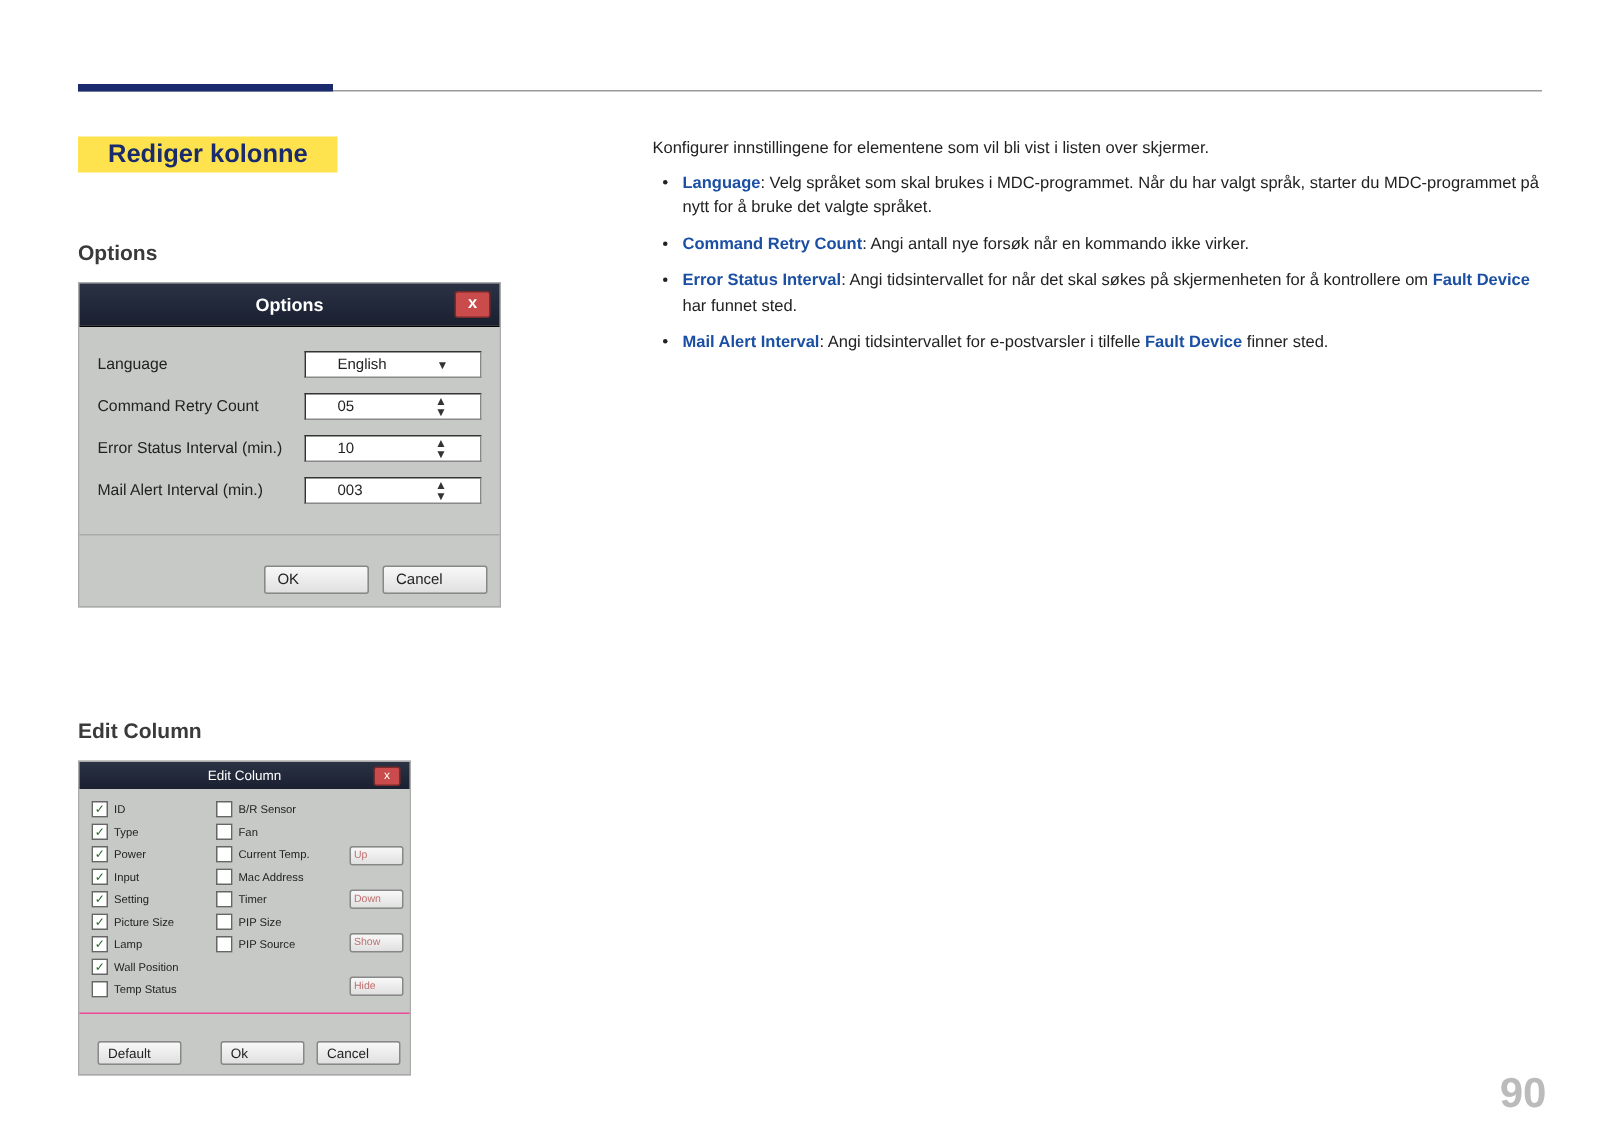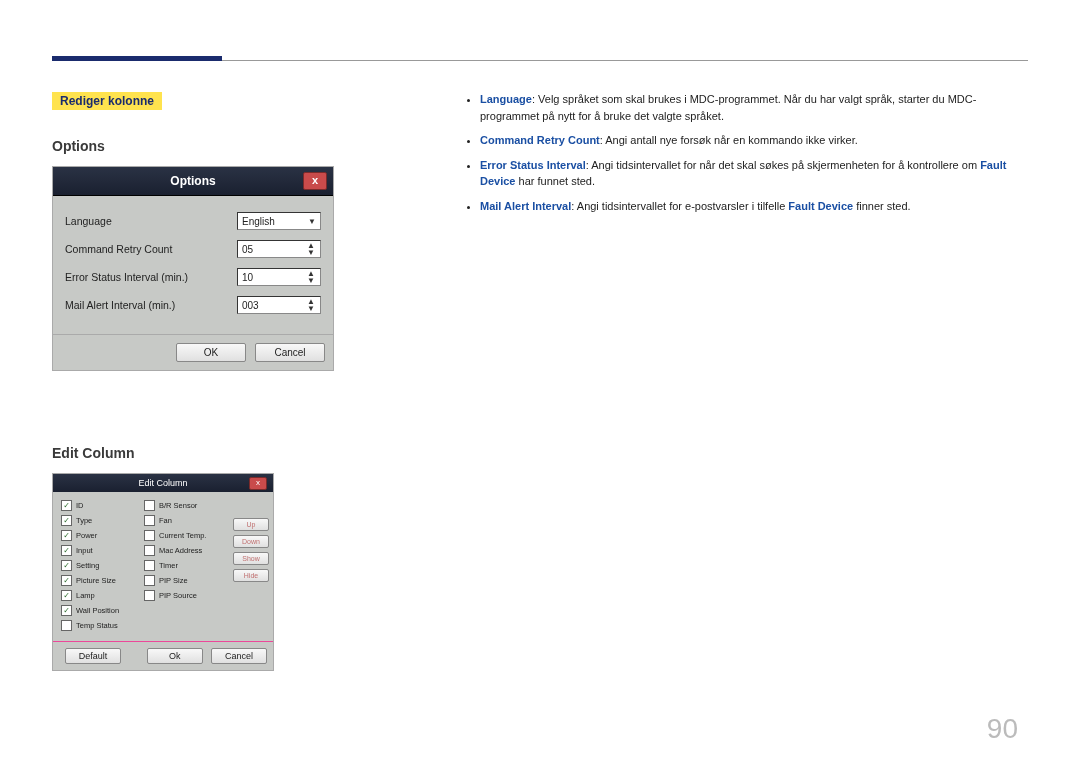--- a/index.html
+++ b/index.html
@@ -41,23 +41,23 @@
     flex: 1;
     font-size: 11px;
     line-height: 1.5;
     color: #222;
   }
   .section-tag {
     display: inline-block;
     background: #ffe34e;
     color: #1a2b6d;
     font-weight: bold;
-    font-size: 12px;
-    padding: 2px 8px;
-    margin-bottom: 18px;
+    font-size: 17px;
+    padding: 2px 20px;
+    margin-bottom: 35px;
   }
   .subhead {
     font-weight: bold;
     font-size: 14px;
     color: #3a3a3a;
     margin: 10px 0 12px 0;
   }
   .ui-screenshot {
     border: 1px solid #aaa;
     background: #c3c6c3;
@@ -98,21 +98,21 @@
     align-items: center;
     margin-bottom: 10px;
   }
   .opt-label { flex: 1; font-size: 10.5px; color: #222; }
   .opt-input {
     width: 74px;
     height: 16px;
     background: #fff;
     border: 1px inset #888;
     font-size: 10px;
-    padding: 0 4px;
+    padding: 0 21px;
     display: flex;
     align-items: center;
     justify-content: space-between;
   }
   .spin-arrows, .drop-arrow {
     display:inline-block;
     font-size:8px;
     color:#333;
     line-height:7px;
     text-align:center;
@@ -125,22 +125,23 @@
     text-align: right;
   }
   .btn {
     display:inline-block;
     min-width: 52px;
     padding: 3px 8px;
     font-size: 10px;
     background: linear-gradient(#f8f8f8,#e0e0e0);
     border: 1px solid #888;
     border-radius: 2px;
-    text-align: center;
+    text-align: left;
     margin-left: 6px;
+    margin-top: 12px;
   }
   .btn-sm { min-width:42px; padding:2px 6px; font-size:9px; }
   
   .edit-dialog { width: 220px; font-size: 8px; }
   .edit-body {
     background: #c7c9c6;
     padding: 8px 8px 6px 8px;
     display: flex;
     gap: 6px;
   }
@@ -163,29 +164,29 @@
   .side-btns .disabled { color:#c07070; }
   .edit-footer {
     background:#c7c9c6;
     border-top:1px solid #ec4899;
     padding:6px;
     display:flex;
     justify-content:space-between;
   }
   .right-col p { margin: 0 0 6px 0; }
   .right-col ul { margin:0; padding-left: 20px; }
-  .right-col li { margin-bottom: 8px; margin-left: 25px; }
+  .right-col li { margin-bottom: 8px; }
   .kw { color: #1a4fa3; font-weight: bold; }
   .page-num {
     position:absolute;
-    right: 62px;
+    right: 49px;
     bottom: 18px;
     font-size: 28px;
     color: #bbb;
-    font-weight: 400;
+    font-weight: 700;
     text-align: right;
   }
   .section-gap { height: 64px; }
   .edit-title {
     background: linear-gradient(#2a3244,#1a2030);
     color:#fff;
     font-size:9px;
     text-align:center;
     padding:4px 0;
     position:relative;
@@ -336,20 +337,21 @@
           <span class="btn btn-sm">Default</span>
           <span>
             <span class="btn btn-sm">Ok</span>
             <span class="btn btn-sm">Cancel</span>
           </span>
         </div>
       </div>
     </div>
 
     <div class="right-col">
+      <p>Konfigurer innstillingene for elementene som vil bli vist i listen over skjermer.</p>
       <ul>
         <li>
           <span class="kw">Language</span><span>: Velg språket som skal brukes i MDC-programmet. Når du har valgt språk, starter du MDC-programmet på nytt for å bruke det valgte språket.</span>
         </li>
         <li>
           <span class="kw">Command Retry Count</span><span>: Angi antall nye forsøk når en kommando ikke virker.</span>
         </li>
         <li>
           <span class="kw">Error Status Interval</span><span>: Angi tidsintervallet for når det skal søkes på skjermenheten for å kontrollere om </span><span class="kw">Fault Device</span><span> har funnet sted.</span>
         </li>

